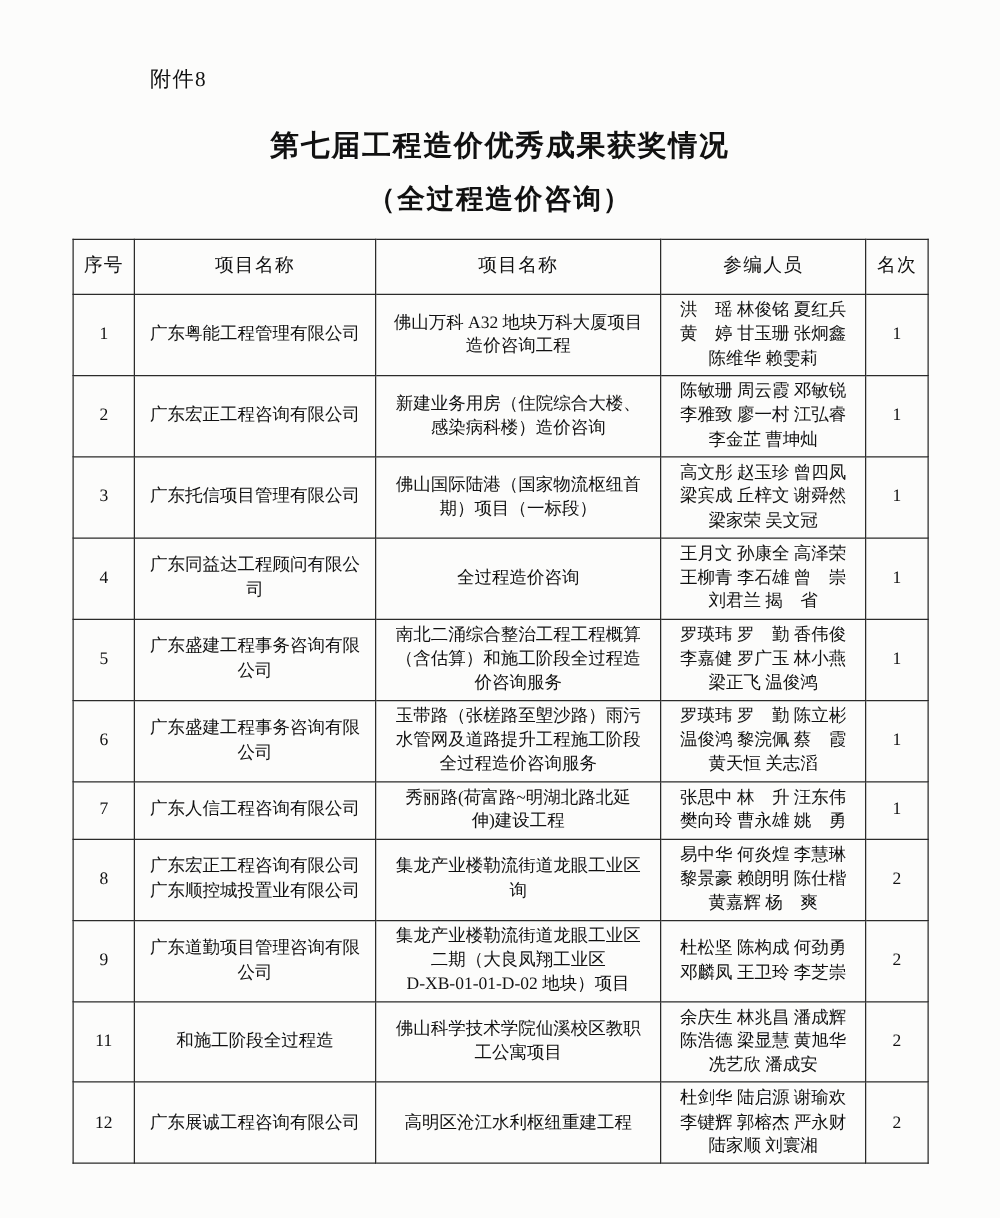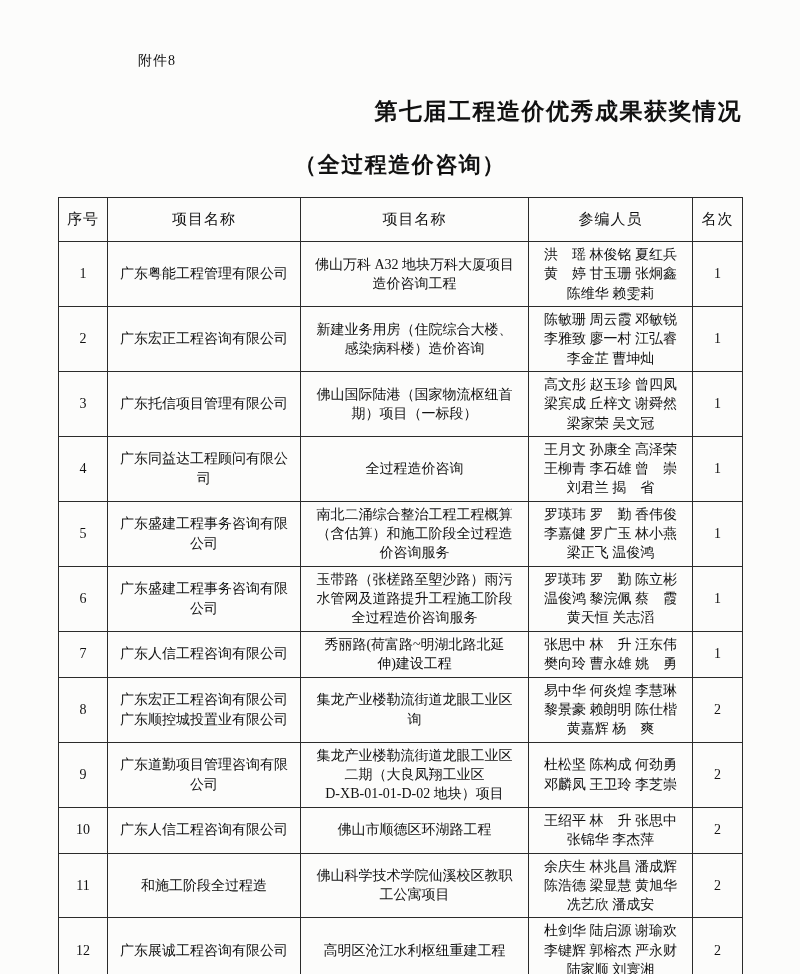--- a/index.html
+++ b/index.html
@@ -9,36 +9,35 @@
     font-family: "Liberation Serif", "DejaVu Serif", serif;
     color: #111;
     overflow: hidden;
   }
   .page {
     width: 800px; height: 974px;
     padding: 52px 58px 0 58px;
     position: relative;
   }
   .attachment {
-    margin-left: 80px;
-    font-size: 14px;
+    margin-left: 62px;
+    font-size: 17px;
     letter-spacing: 1px;
   }
   .title-block { margin-top: 26px; text-align: center; }
   .title-line1 {
     font-size: 23px;
     font-weight: bold;
     letter-spacing: 1.5px;
-    text-align: right;
   }
   .title-line2 {
     font-size: 22px;
     font-weight: bold;
     letter-spacing: 1.5px;
-    margin-top: 23px;
+    margin-top: 12px;
   }
   table.award-table {
     margin-top: 17px;
     border-collapse: collapse;
     table-layout: fixed;
     width: 684px;
   }
   .award-table th, .award-table td {
     border: 1.4px solid #2b2b2b;
     text-align: center;
@@ -182,28 +181,20 @@
         <td>9</td>
         <td>广东道勤项目管理咨询有限
 公司</td>
         <td>集龙产业楼勒流街道龙眼工业区
 二期（大良凤翔工业区
 D-XB-01-01-D-02 地块）项目</td>
         <td>杜松坚  陈构成  何劲勇
 邓麟凤  王卫玲  李芝崇</td>
         <td>2</td>
       </tr>
-      <tr class="h2">
-        <td>10</td>
-        <td>广东人信工程咨询有限公司</td>
-        <td>佛山市顺德区环湖路工程</td>
-        <td>王绍平  林　升  张思中
-张锦华  李杰萍</td>
-        <td>2</td>
-      </tr>
       <tr class="h3">
         <td>11</td>
         <td>和施工阶段全过程造</td>
         <td>佛山科学技术学院仙溪校区教职
 工公寓项目</td>
         <td>余庆生  林兆昌  潘成辉
 陈浩德  梁显慧  黄旭华
 冼艺欣  潘成安</td>
         <td>2</td>
       </tr>

